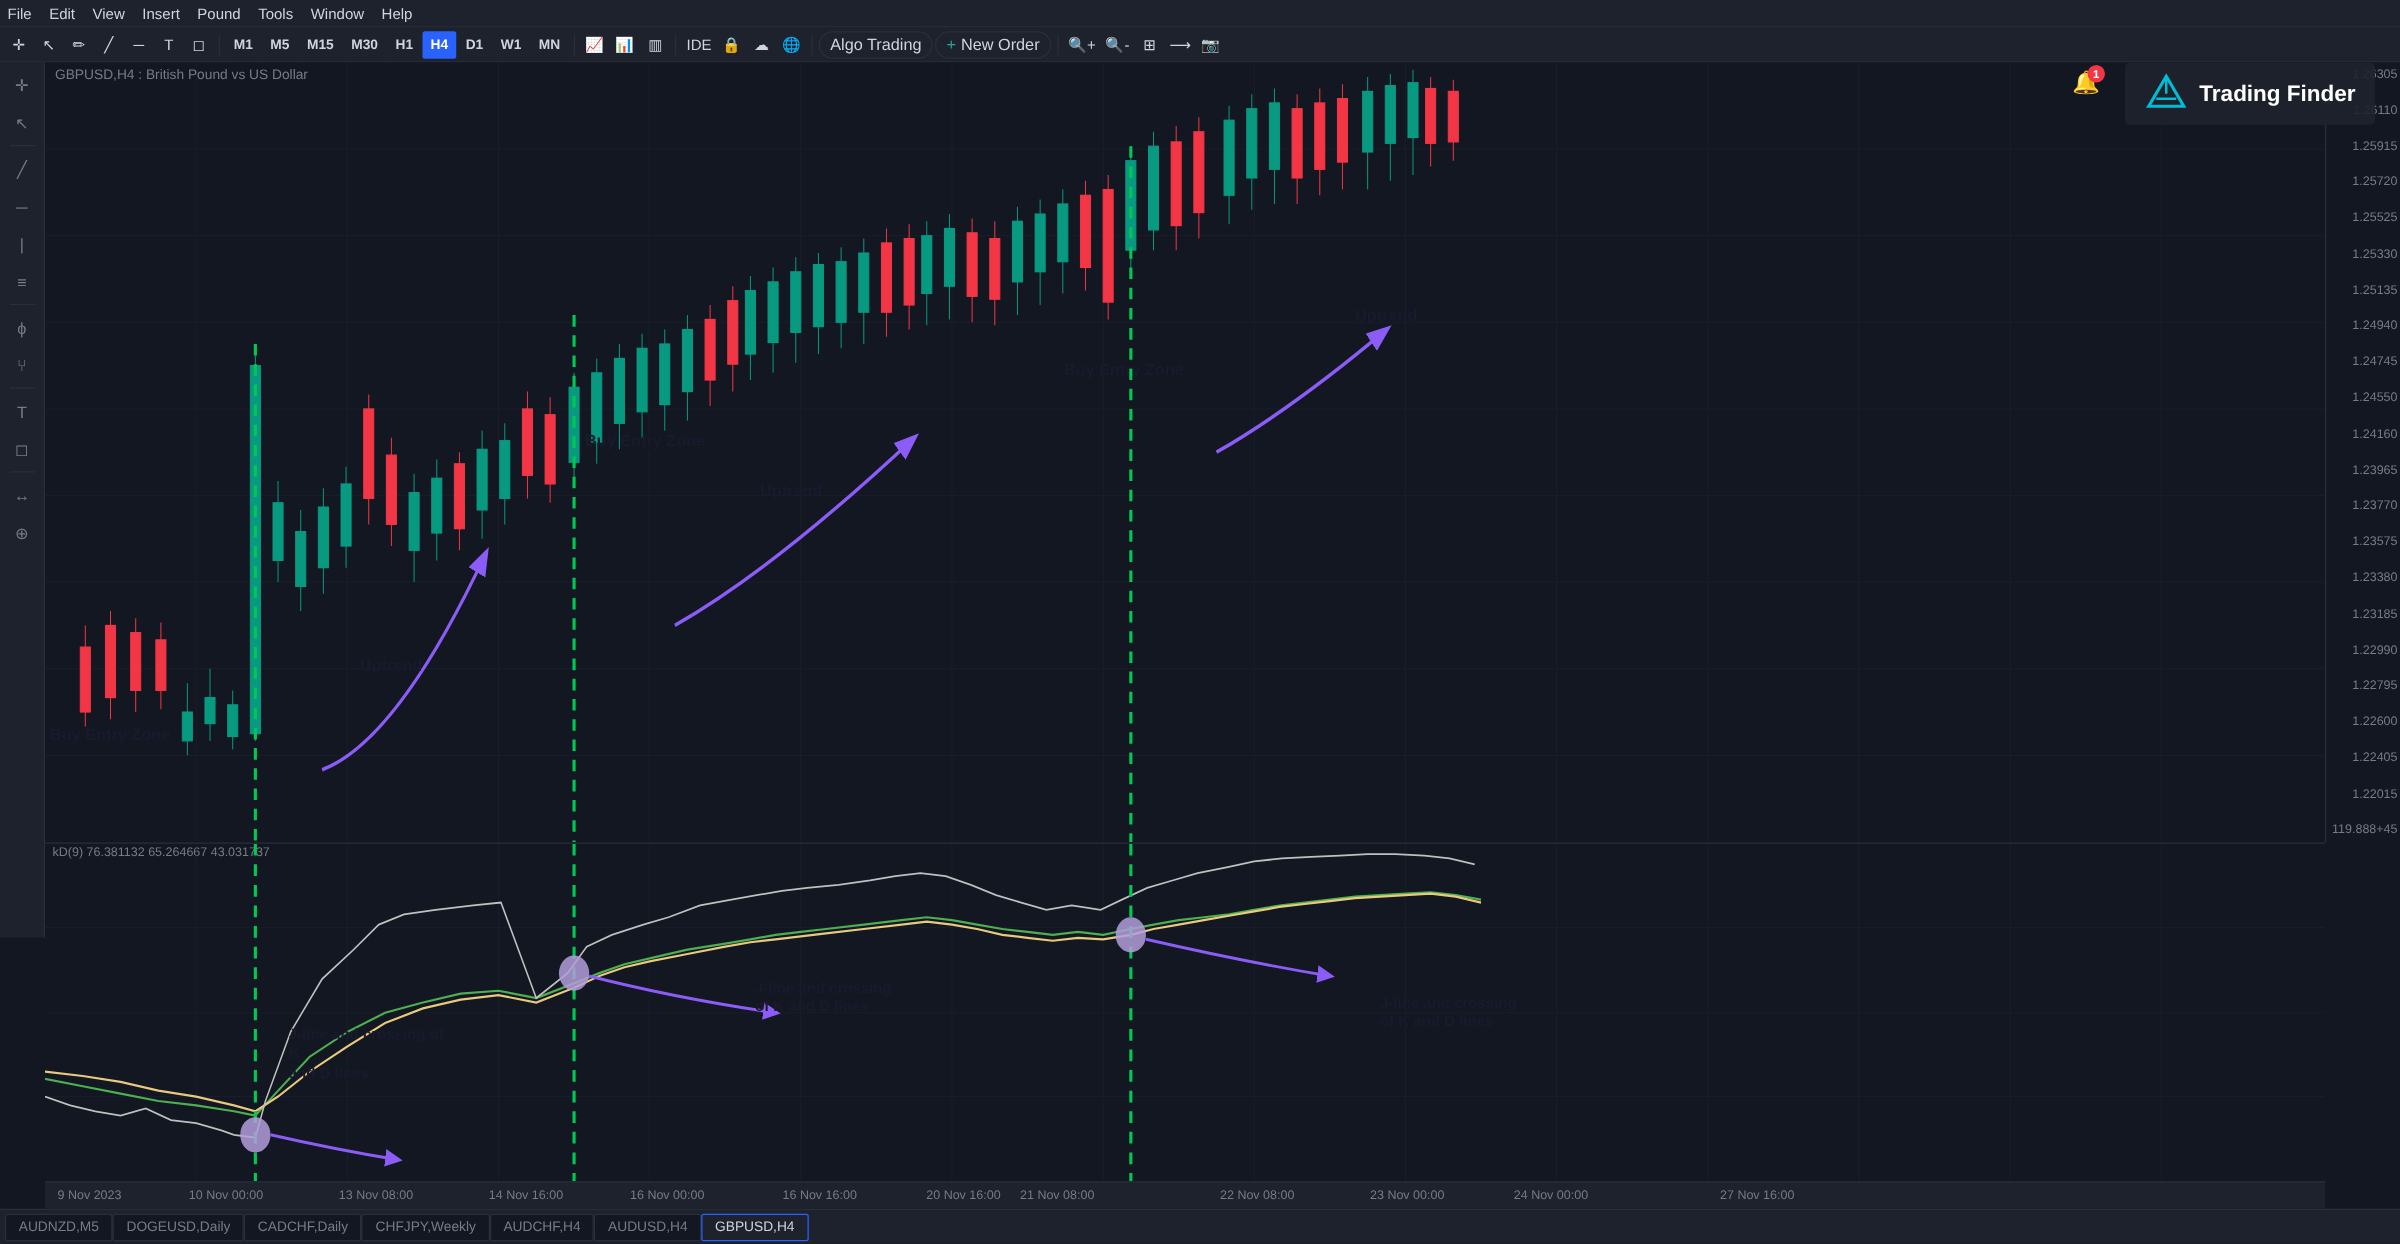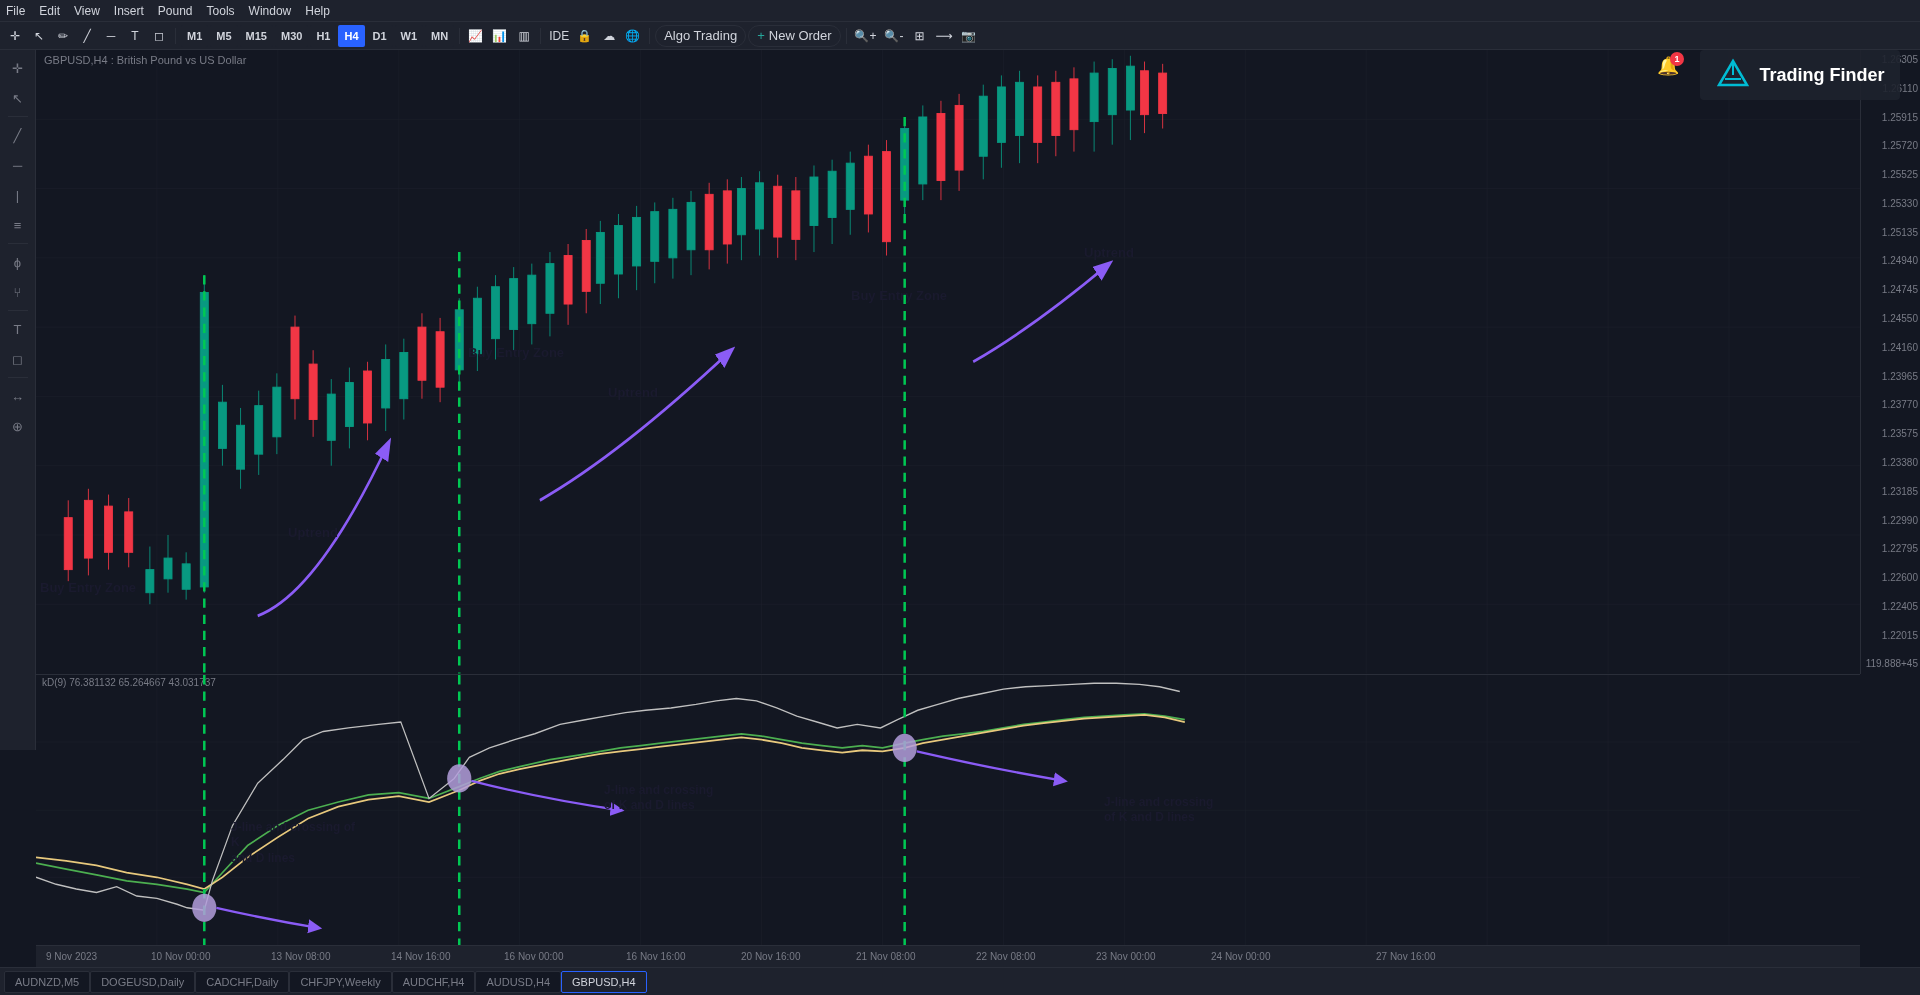--- a/index.html
+++ b/index.html
@@ -713,21 +713,21 @@
   </div>
 
   <div id="time-axis">
     <span class="time-label" style="left:10px">9 Nov 2023</span>
     <span class="time-label" style="left:115px">10 Nov 00:00</span>
     <span class="time-label" style="left:235px">13 Nov 08:00</span>
     <span class="time-label" style="left:355px">14 Nov 16:00</span>
     <span class="time-label" style="left:468px">16 Nov 00:00</span>
     <span class="time-label" style="left:590px">16 Nov 16:00</span>
     <span class="time-label" style="left:705px">20 Nov 16:00</span>
-    <span class="time-label" style="left:820px">21 Nov 08:00</span>
+    <span class="time-label" style="left:780px">21 Nov 08:00</span>
     <span class="time-label" style="left:940px">22 Nov 08:00</span>
     <span class="time-label" style="left:1060px">23 Nov 00:00</span>
     <span class="time-label" style="left:1175px">24 Nov 00:00</span>
     <span class="time-label" style="left:1340px">27 Nov 16:00</span>
   </div>
 </div>
 
 <div id="logo-area" style="position:absolute;top:50px;right:20px;z-index:50;display:flex;align-items:center;gap:8px;background:rgba(30,34,45,0.9);padding:8px 12px;border-radius:4px;">
   <svg width="36" height="36" viewBox="0 0 36 36">
     <path d="M18 4 L32 28 L4 28 Z" fill="none" stroke="#00bcd4" stroke-width="2.5"></path>

